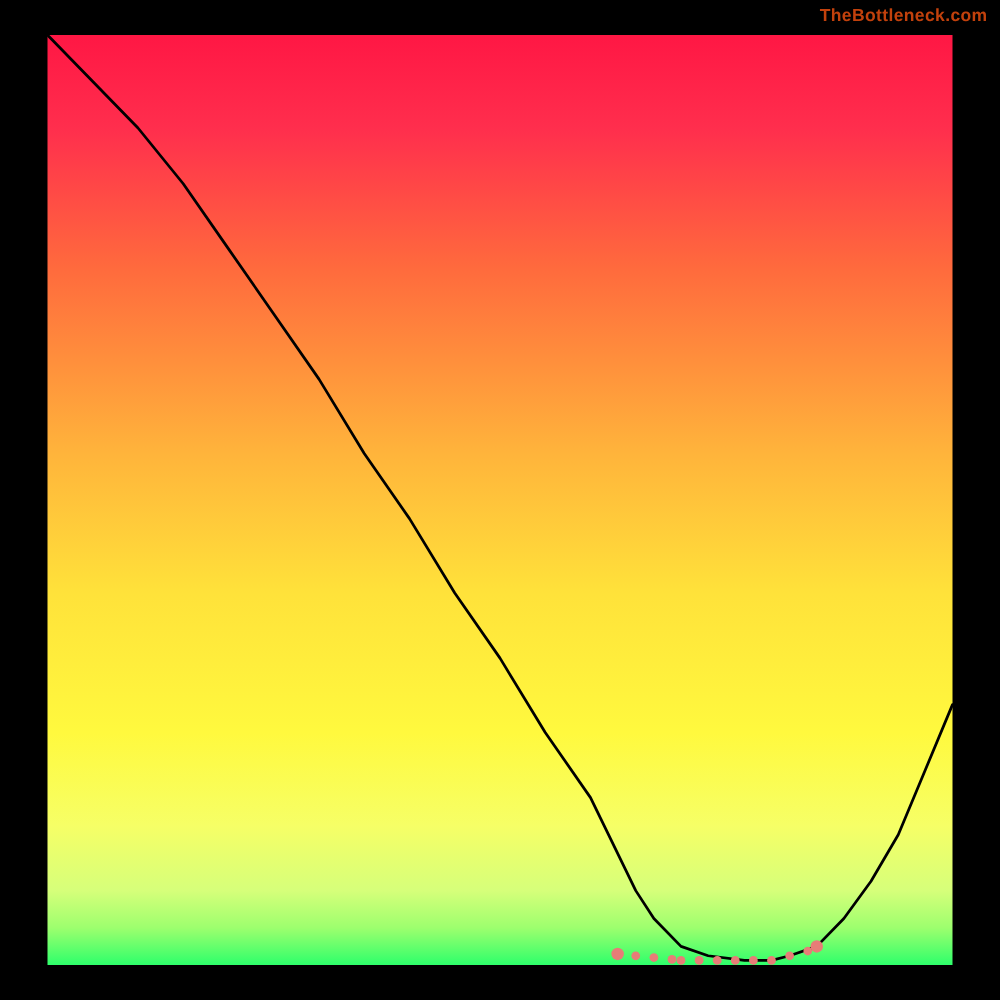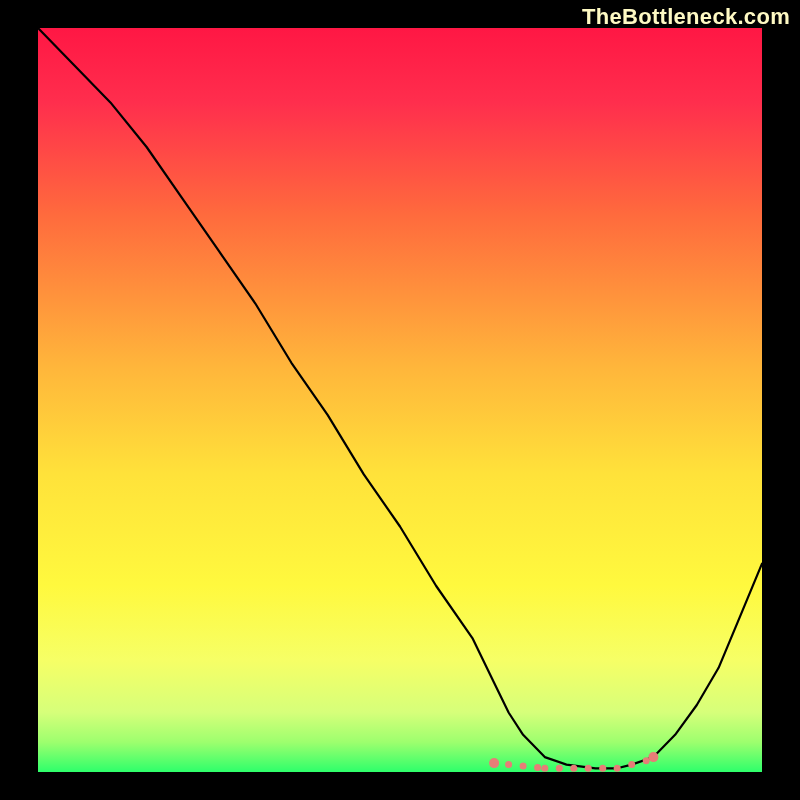--- a/index.html
+++ b/index.html
@@ -13,22 +13,22 @@
   }
   .stage {
     position: relative;
     width: 800px;
     height: 800px;
   }
   .watermark {
     position: absolute;
     top: 4px;
     right: 10px;
-    color: #fef9c3;
-    font-size: 22px;
+    color: #c2410c;
+    font-size: 14px;
     font-weight: 600;
     letter-spacing: 0.3px;
     z-index: 50;
     user-select: none;
   }
   svg {
     position: absolute;
     left: 0; top: 0;
     width: 800px;
     height: 800px;

